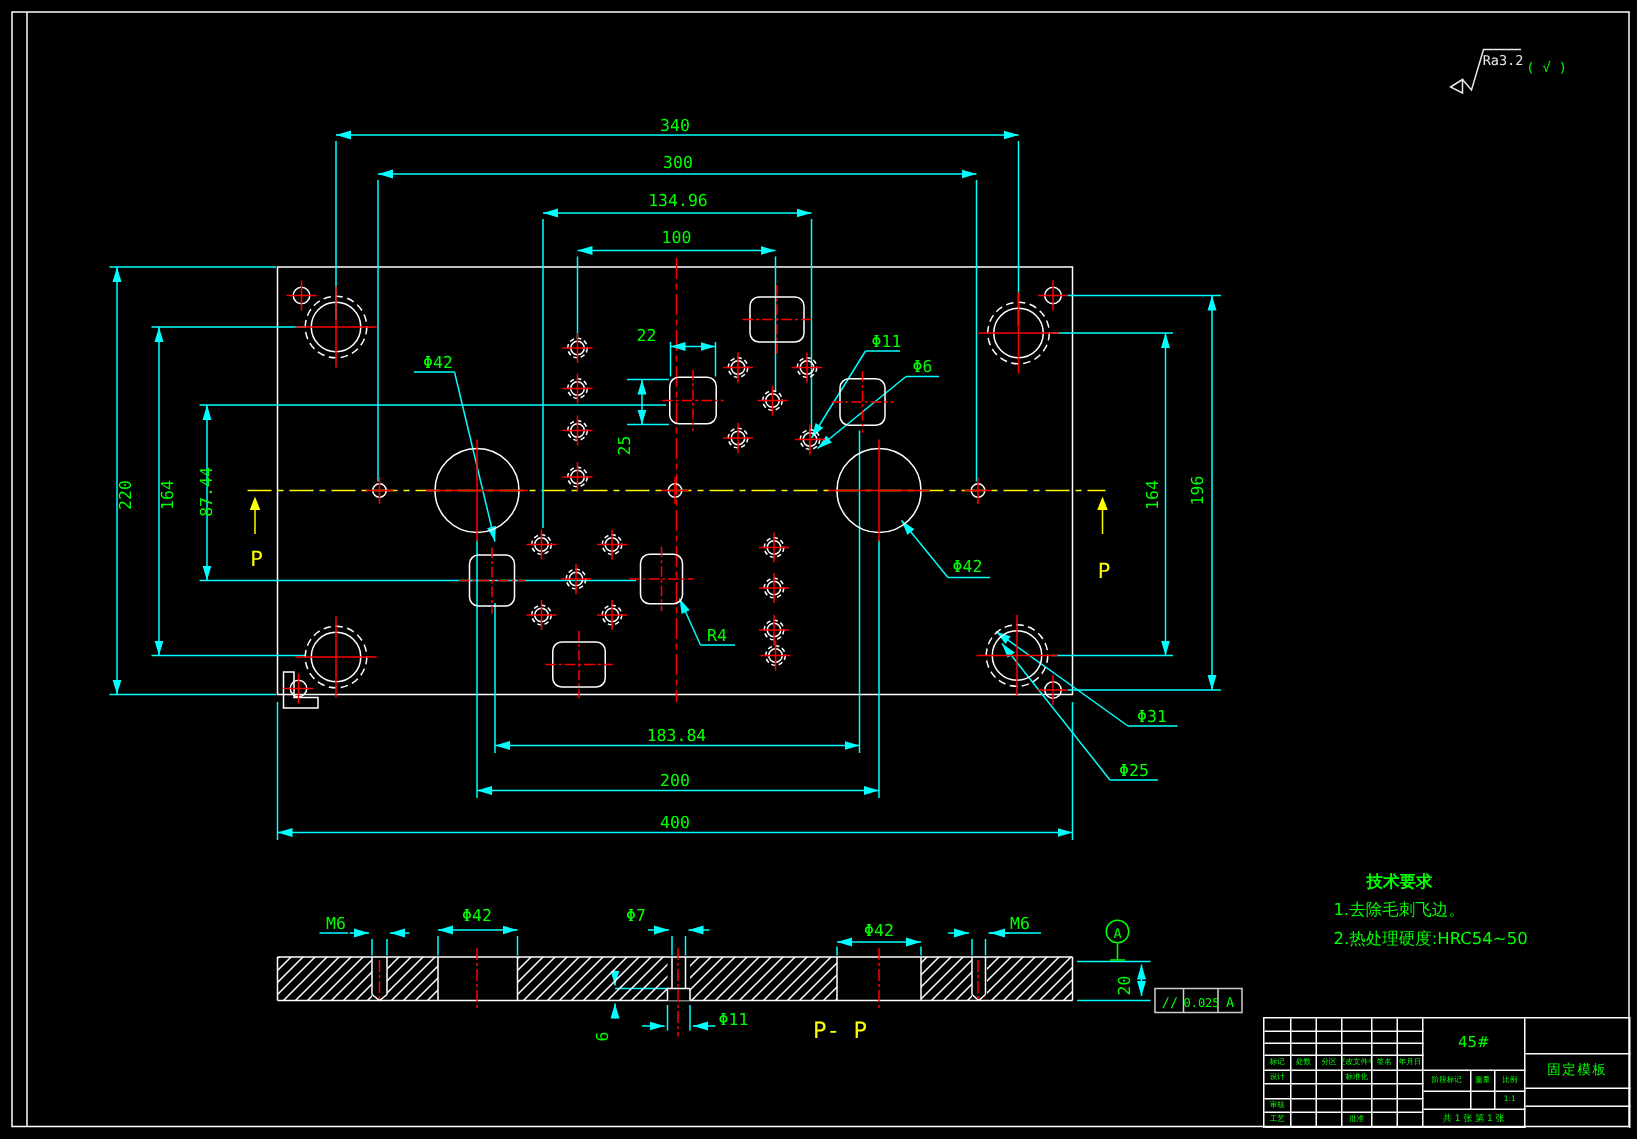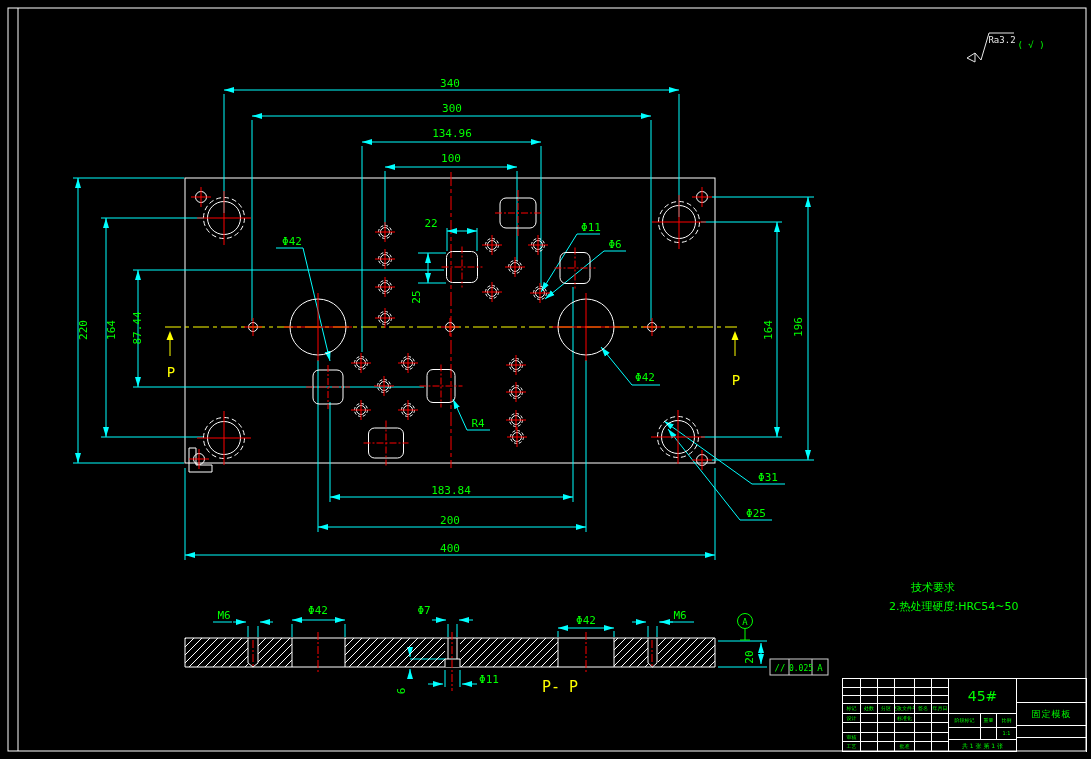--- a/index.html
+++ b/index.html
@@ -12,21 +12,21 @@
   .g{stroke:#00ff00;fill:none;stroke-width:1;}
   
   #tblock{position:absolute;left:842px;top:678px;width:244px;height:73px;
           border-left:1px solid #fff;border-top:1px solid #fff;color:#00ff00;}
   .tb{position:absolute;display:grid;}
   .c{border-right:1px solid #fff;border-bottom:1px solid #fff;overflow:hidden;
      font-size:5px;line-height:1;display:flex;align-items:center;justify-content:center;
      color:#00ff00;white-space:nowrap;}
   #notes{position:absolute;left:889px;top:578px;width:200px;color:#00ff00;
          font-size:11px;line-height:19px;}
-  #notes .t{padding-left:22px;}
+  #notes .t{padding-left:22px;font-weight:bold;}
 </style>
 </head>
 <body>
 
 <div id="page">
 
 <svg id="cad" width="1091" height="759" viewBox="0 0 1091 759">
   <defs>
     <marker id="ah" markerWidth="12" markerHeight="8" refX="10" refY="4" orient="auto-start-reverse" markerUnits="userSpaceOnUse">
       <path d="M0,1 L10,4 L0,7 z" fill="#00ffff"></path>
@@ -333,20 +333,21 @@
         <text x="780" y="671" fill="#00ff00" font-size="9" text-anchor="middle">//</text>
         <text x="801" y="671" fill="#00ff00" font-size="8" text-anchor="middle">0.025</text>
         <text x="820" y="671" fill="#00ff00" font-size="9" text-anchor="middle">A</text>
         <text x="745" y="625" fill="#00ff00" font-size="9" text-anchor="middle">A</text>
       </g>
 </svg>
 
 
 <div id="notes">
   <div class="t">技术要求</div>
+  <div>1.去除毛刺飞边。</div>
   <div>2.热处理硬度:HRC54~50</div>
 </div>
 
 
 <div id="tblock">
   <div class="tb" id="tbA" style="left:0;top:0;width:106px;height:35px;
        grid-template-columns:18px 17px 17px 20px 17px 17px;grid-template-rows:9px 8px 8px 10px;">
     <div class="c"></div>
         <div class="c"></div>
         <div class="c"></div>
@@ -393,21 +394,21 @@
     <div class="c"></div>
         <div class="c"></div>
     <div class="c">工艺</div>
     <div class="c"></div>
         <div class="c"></div>
     <div class="c">批准</div>
     <div class="c"></div>
         <div class="c"></div>
   </div>
   <div class="tb" style="left:106px;top:0;width:68px;height:35px;grid-template-columns:68px;grid-template-rows:35px;">
-    <div class="c" style="font-size:14px;">45#</div>
+    <div class="c" style="font-size:10px;">45#</div>
   </div>
   <div class="tb" style="left:106px;top:35px;width:68px;height:38px;
        grid-template-columns:32px 16px 20px;grid-template-rows:14px 12px 12px;">
     <div class="c">阶段标记</div>
     <div class="c">重量</div>
     <div class="c">比例</div>
     <div class="c"></div>
         <div class="c"></div>
     <div class="c">1:1</div>
     <div class="c" style="grid-column:1/4;font-size:6px;">共 1 张 第 1 张</div>

